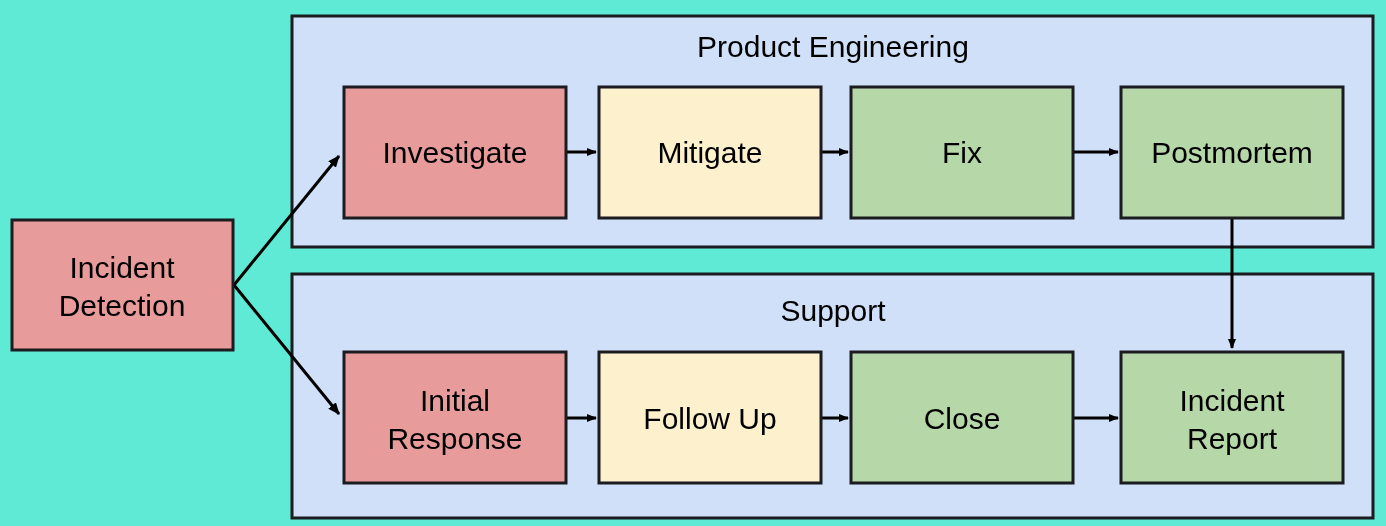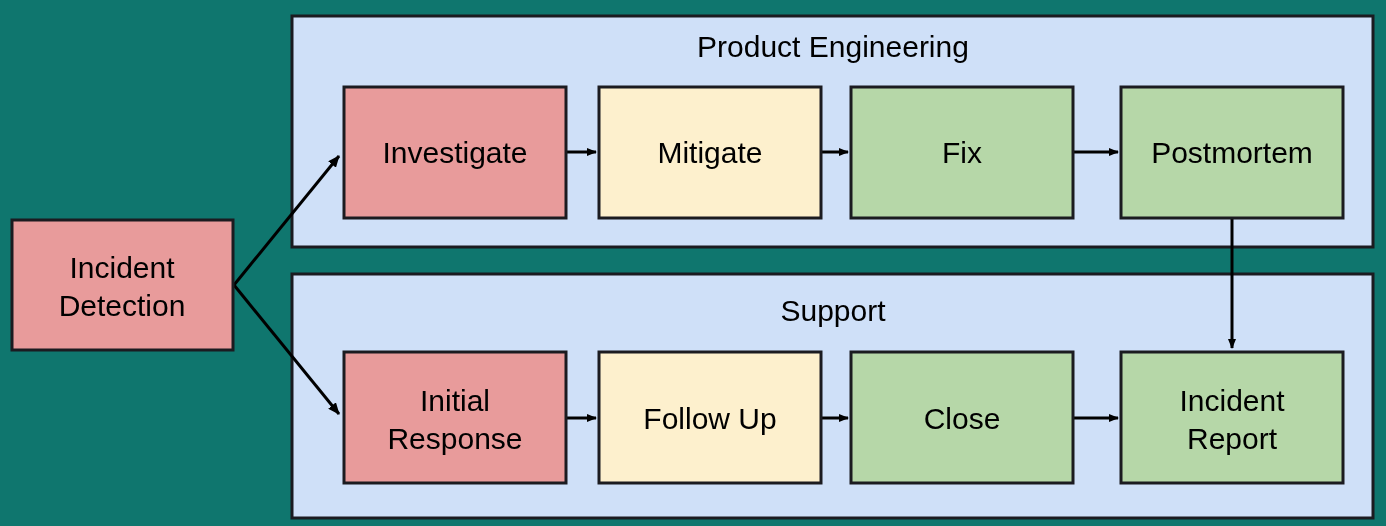--- a/index.html
+++ b/index.html
@@ -11,21 +11,21 @@
   body {
     width: 1386px;
     height: 526px;
     overflow: hidden;
     font-family: "Liberation Sans", sans-serif;
   }
   #diagram-root {
     position: relative;
     width: 1386px;
     height: 526px;
-    background: #0f766e;
+    background: #5eead4;
   }
   svg#flow-canvas {
     display: block;
     width: 1386px;
     height: 526px;
   }
   .lane-rect {
     fill: #cfe0f8;
     stroke: #1b1b20;
     stroke-width: 3;

